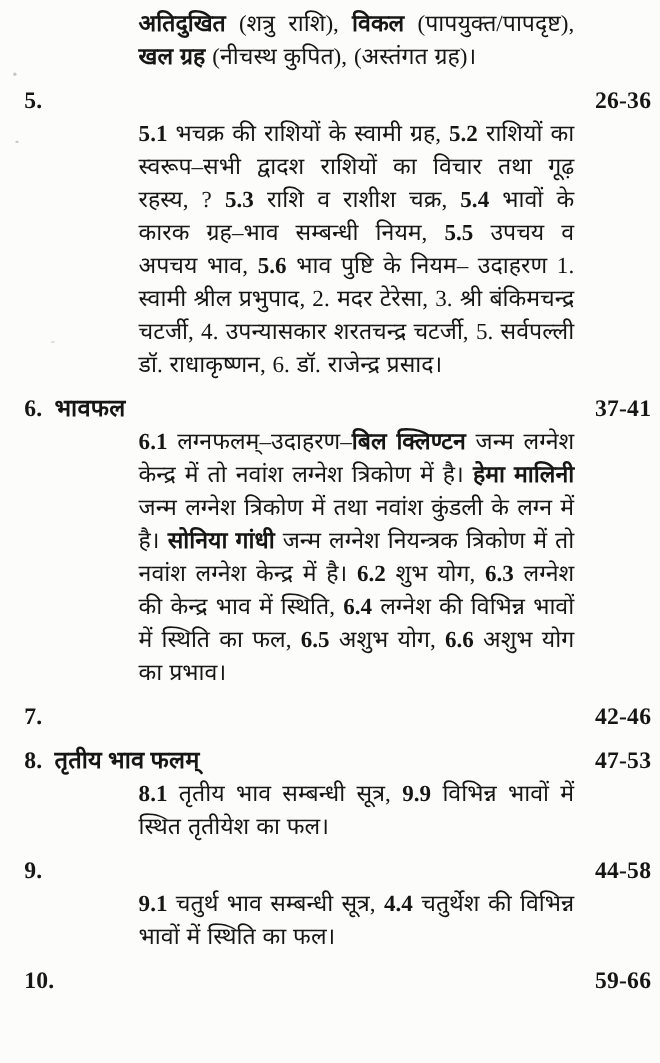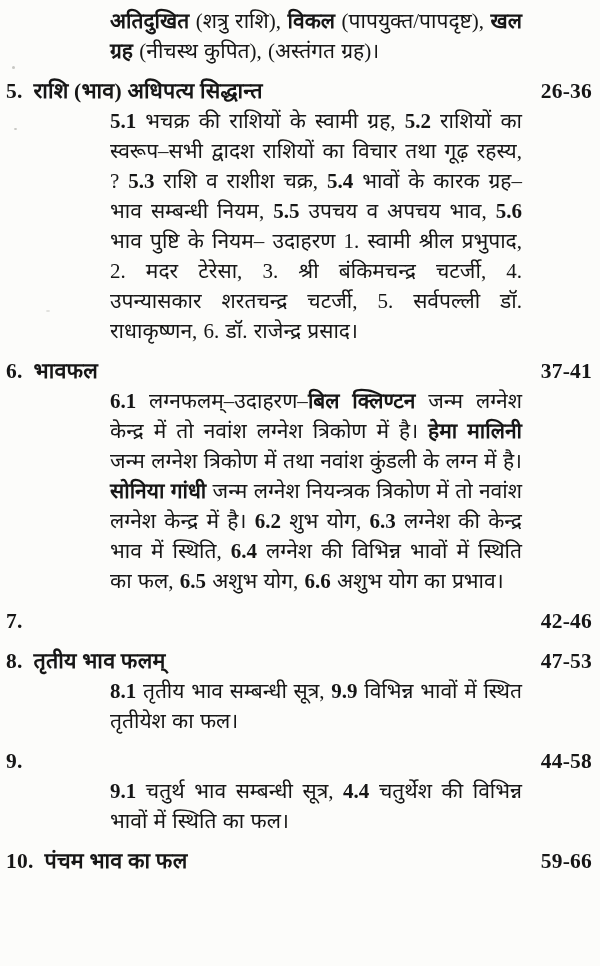--- a/index.html
+++ b/index.html
@@ -7,20 +7,21 @@
   body {
     font-family: "Liberation Serif", "DejaVu Serif", "DejaVu Sans", serif;
     -webkit-font-smoothing: antialiased;
   }
   .page {
     position: relative;
     width: 600px;
     height: 938px;
     overflow: hidden;
     padding-top: 6px;
+    padding-left: 16px;
   }
   
   .indent-col {
     margin-left: 110px;
     margin-right: 78px;
     font-size: 21px;
     line-height: 30px;
     text-align: justify;
     word-spacing: 1px;
   }
@@ -57,21 +58,20 @@
   <span class="speck s1"></span>
   <span class="speck s2"></span>
   <span class="speck s3"></span>
 
   <p class="indent-col"><b class="run">अतिदुखित</b><span class="run"> (शत्रु राशि), </span><b class="run">विकल</b><span class="run"> (पापयुक्त/पापदृष्ट), </span><b class="run">खल ग्रह</b><span class="run"> (नीचस्थ कुपित), (अस्तंगत ग्रह)।</span></p>
 
   <div>
       <div class="toc-item">
         <div class="toc-head">
           <span class="num">5.</span>
-          <span class="title">राशि (भाव) अधिपत्य सिद्धान्त</span>
           <span class="pages">26-36</span>
         </div>
         <p class="indent-col"><b class="run">5.1</b><span class="run"> भचक्र की राशियों के स्वामी ग्रह, </span><b class="run">5.2</b><span class="run"> राशियों का स्वरूप–सभी द्वादश राशियों का विचार तथा गूढ़ रहस्य, ? </span><b class="run">5.3</b><span class="run"> राशि व राशीश चक्र, </span><b class="run">5.4</b><span class="run"> भावों के कारक ग्रह–भाव सम्बन्धी नियम, </span><b class="run">5.5</b><span class="run"> उपचय व अपचय भाव, </span><b class="run">5.6</b><span class="run"> भाव पुष्टि के नियम– उदाहरण 1. स्वामी श्रील प्रभुपाद, 2. मदर टेरेसा, 3. श्री बंकिमचन्द्र चटर्जी, 4. उपन्यासकार शरतचन्द्र चटर्जी, 5. सर्वपल्ली डॉ. राधाकृष्णन, 6. डॉ. राजेन्द्र प्रसाद।</span></p>
       </div>
       <div class="toc-item">
         <div class="toc-head">
           <span class="num">6.</span>
           <span class="title">भावफल</span>
           <span class="pages">37-41</span>
         </div>
@@ -94,18 +94,17 @@
       <div class="toc-item">
         <div class="toc-head">
           <span class="num">9.</span>
           <span class="pages">44-58</span>
         </div>
         <p class="indent-col"><b class="run">9.1</b><span class="run"> चतुर्थ भाव सम्बन्धी सूत्र, </span><b class="run">4.4</b><span class="run"> चतुर्थेश की विभिन्न भावों में स्थिति का फल।</span></p>
       </div>
       <div class="toc-item">
         <div class="toc-head">
           <span class="num">10.</span>
-          <span class="title">पंचम भाव का फल</span>
           <span class="pages">59-66</span>
         </div>
       </div>
     </div>
 </div>
 
 </body></html>

